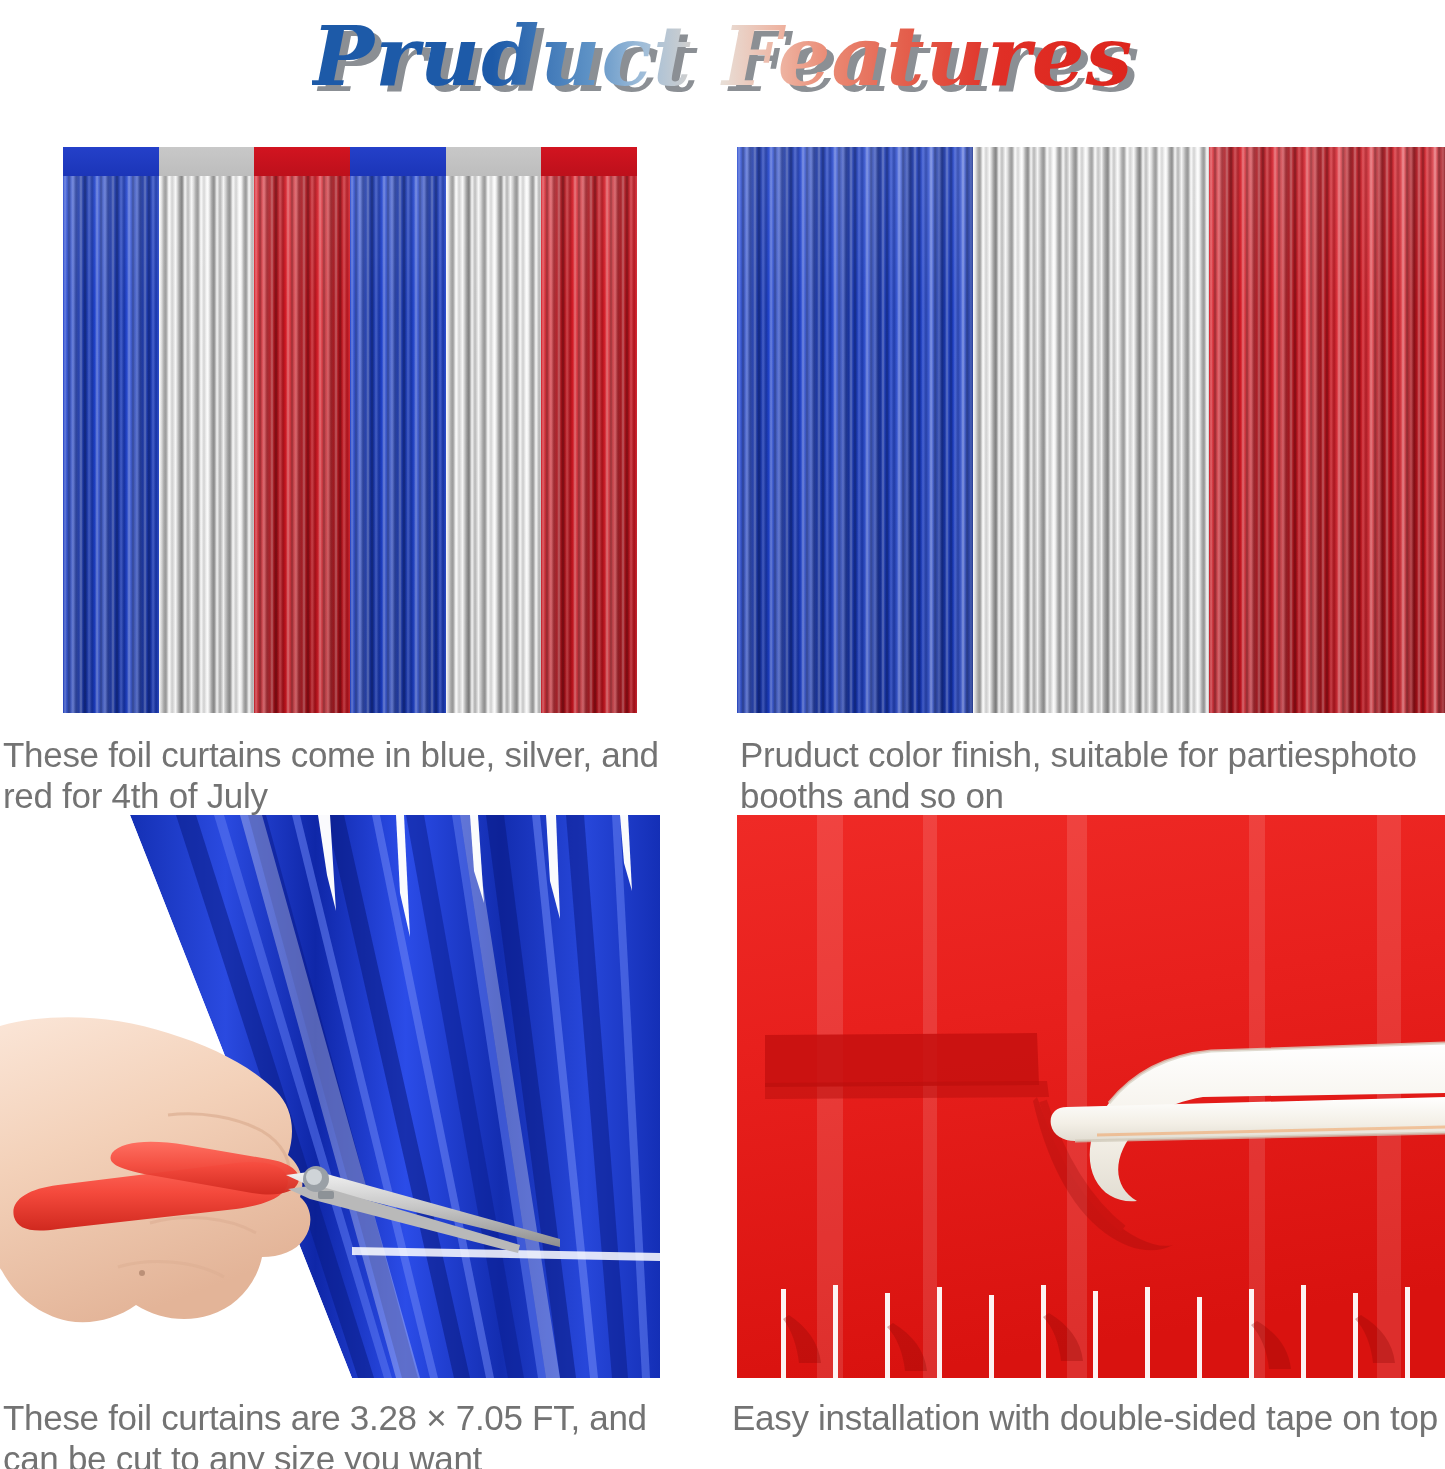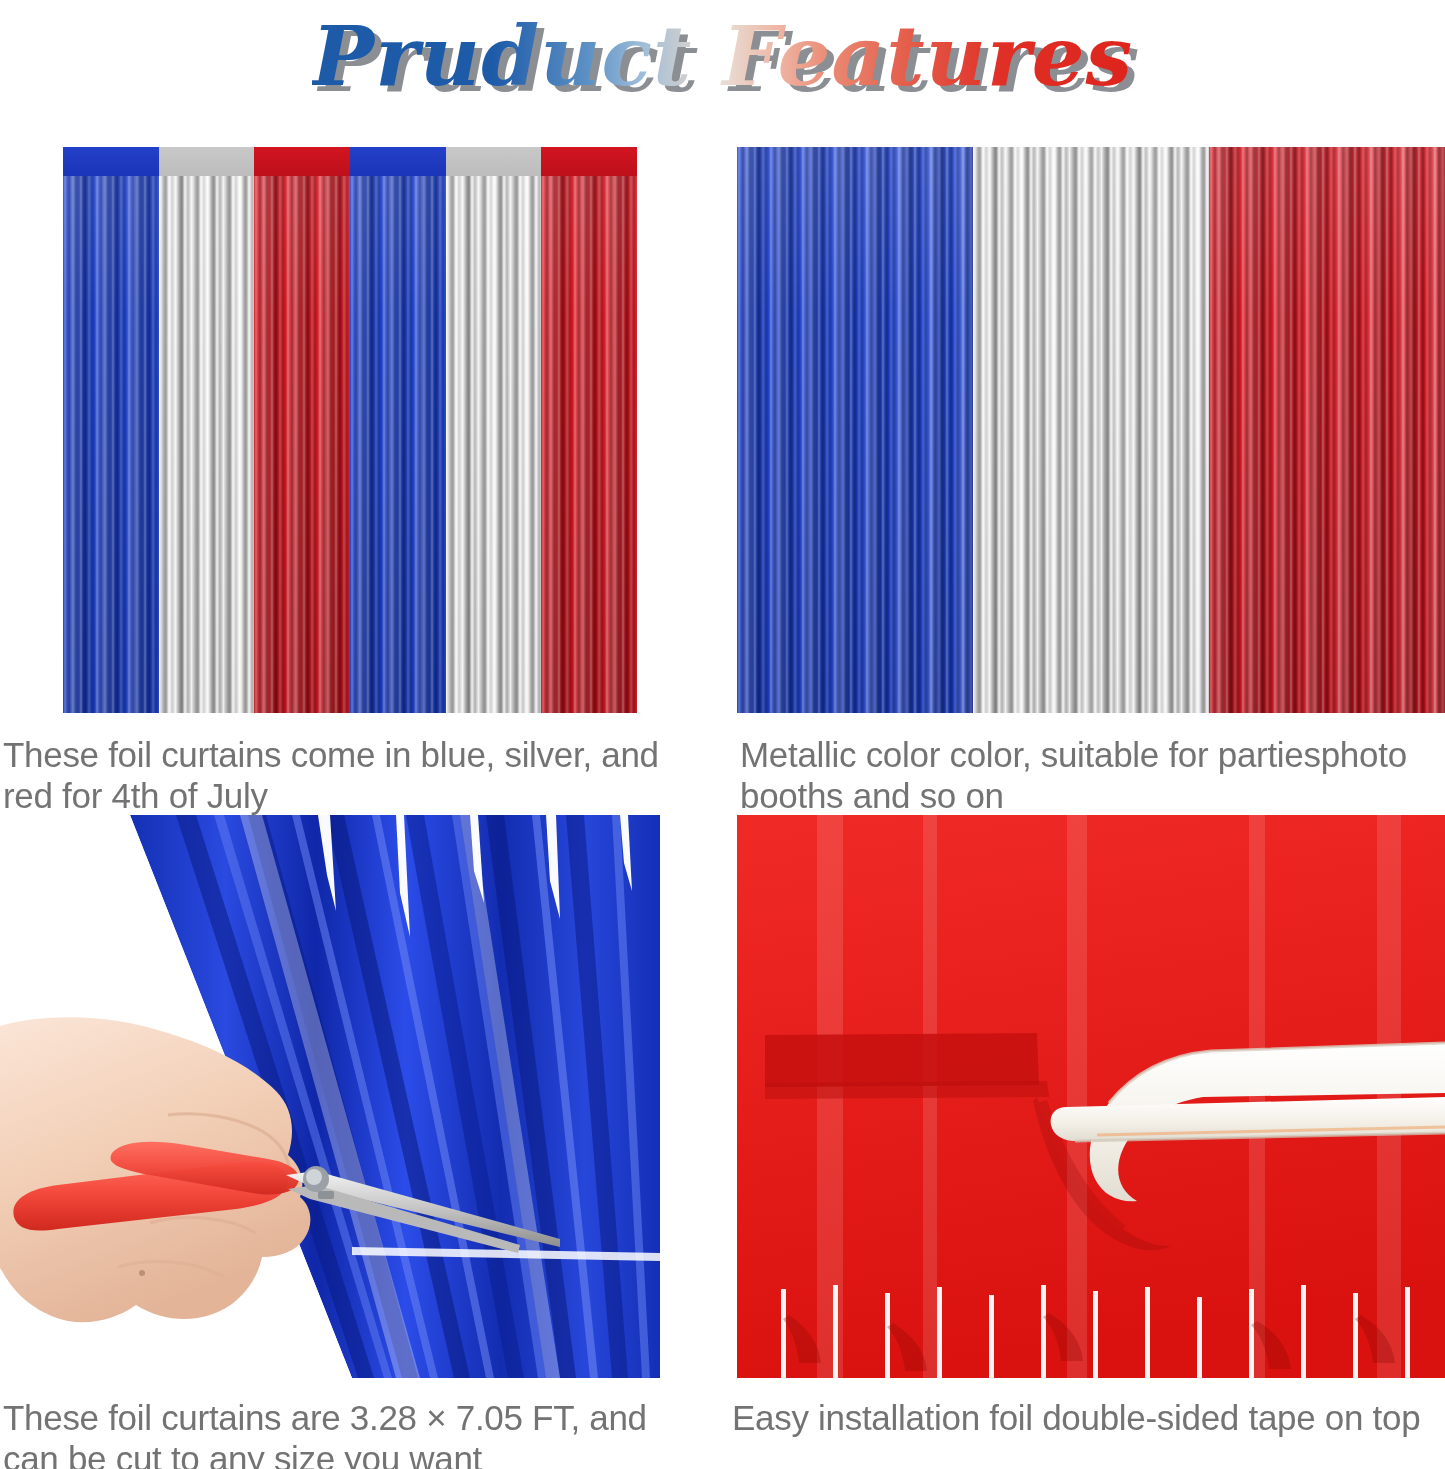--- a/index.html
+++ b/index.html
@@ -251,21 +251,21 @@
           </div>
         <div class="strip foil-silver">
             <div class="fringe"></div>
           </div>
         <div class="strip foil-red">
             <div class="fringe"></div>
           </div>
       </div>
     </div>
   </div>
-  <div class="caption" id="caption-2">Metallic color color, suitable for partiesphoto booths and so on</div>
+  <div class="caption" id="caption-2">Pruduct color finish, suitable for partiesphoto booths and so on</div>
 
   <div class="feature" id="feature-3">
     <div class="photo" id="photo-3">
       <svg viewBox="0 0 660 563" preserveAspectRatio="none">
         <defs>
           <linearGradient id="blueFoilG" x1="0" y1="0" x2="1" y2="0">
             <stop offset="0%" stop-color="#1430b4"></stop>
             <stop offset="18%" stop-color="#2a4ae0"></stop>
             <stop offset="35%" stop-color="#0f27a8"></stop>
             <stop offset="52%" stop-color="#2b4ce8"></stop>
@@ -432,15 +432,15 @@
             <path d="M52 500 C 70 512, 82 528, 84 548 L 62 548 C 60 530, 54 514, 46 504 Z"></path>
             <path d="M156 508 C 176 520, 188 536, 190 556 L 168 556 C 166 538, 160 522, 150 512 Z"></path>
             <path d="M312 498 C 332 510, 344 526, 346 546 L 324 546 C 322 528, 316 512, 306 502 Z"></path>
             <path d="M520 506 C 540 518, 552 534, 554 554 L 532 554 C 530 536, 524 520, 514 510 Z"></path>
             <path d="M624 500 C 644 512, 656 528, 658 548 L 636 548 C 634 530, 628 514, 618 504 Z"></path>
           </g>
         </g>
       </svg>
     </div>
   </div>
-  <div class="caption" id="caption-4">Easy installation foil double-sided tape on top</div>
+  <div class="caption" id="caption-4">Easy installation with double-sided tape on top</div>
 
 </div>
 
 </body></html>

